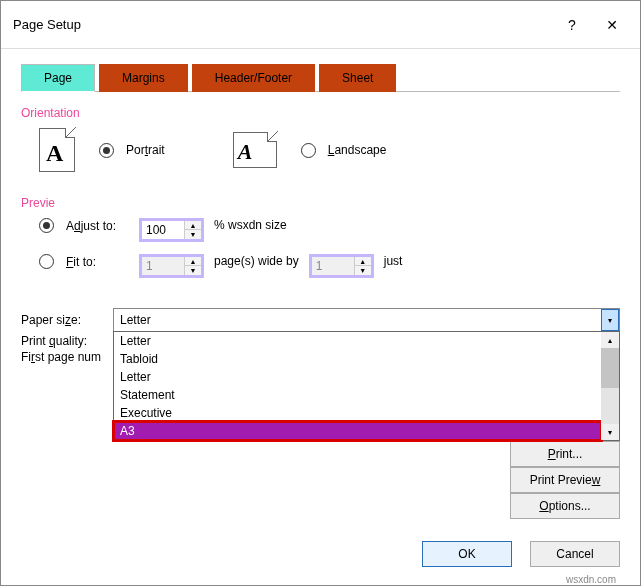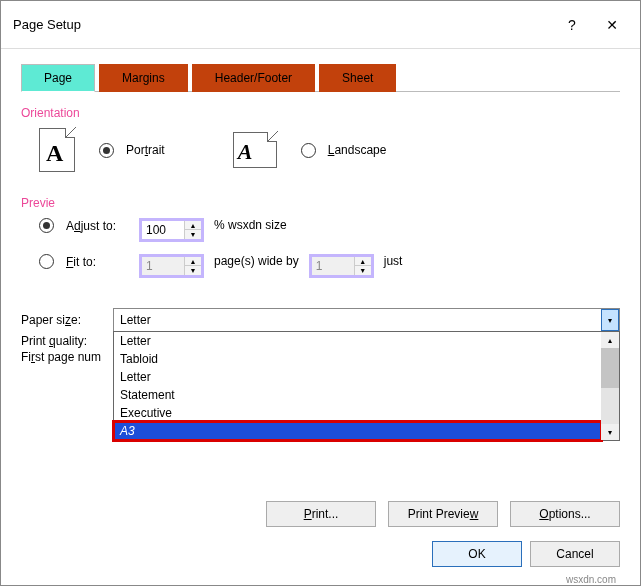--- a/index.html
+++ b/index.html
@@ -34,28 +34,28 @@
     .spinner-btns div:first-child { border-bottom: 1px solid #ccc; }
     .form-row { display: flex; align-items: center; margin-bottom: 2px; }
     .form-label { width: 92px; }
     .combo { flex: 1; display: flex; border: 1px solid #888; height: 24px; align-items: center; background: #fff; }
     .combo-text { flex: 1; padding: 0 6px; }
     .combo-btn { width: 18px; height: 22px; background: #e5e5e5; border-left: 1px solid #bbb; display: flex; align-items: center; justify-content: center; font-size: 8px; }
     .combo-btn.active { background: #c5e3ff; border: 1px solid #2a6fbb; }
     .dropdown-list { position: absolute; left: 112px; right: 20px; top: 330px; border: 1px solid #666; background: #fff; z-index: 10; display: flex; }
     .dd-items { flex: 1; }
     .dd-item { padding: 2px 6px; }
-    .dd-item.hl { background: #1d4ed8; color: #fff; outline: 3px solid #d90000; outline-offset: -1px; font-style: italic; }
+    .dd-item.hl { background: #a21caf; color: #fff; outline: 3px solid #d90000; outline-offset: -1px; }
     .dd-scroll { width: 18px; background: #f0f0f0; display: flex; flex-direction: column; align-items: center; justify-content: space-between; }
     .dd-scroll .arr { height: 16px; display: flex; align-items: center; justify-content: center; font-size: 8px; width: 100%; }
     .dd-scroll .track { flex: 1; width: 100%; background: #e4e4e4; position: relative; }
     .dd-scroll .thumb { position: absolute; top: 0; width: 100%; height: 40px; background: #c4c4c4; }
-    .bottom-btns { position: absolute; right: 20px; bottom: 58px; display: flex; gap: 12px; }
+    .bottom-btns { position: absolute; right: 20px; bottom: 66px; display: flex; gap: 0; flex-direction: column; }
     .bottom-btns button { width: 110px; height: 26px; background: #efefef; border: 1px solid #aaa; cursor: pointer; }
-    .ok-row { position: absolute; right: 20px; bottom: 18px; display: flex; gap: 8px; justify-content: flex-end; }
+    .ok-row { position: absolute; right: 20px; bottom: 18px; display: flex; gap: 18px; justify-content: flex-end; }
     .ok-row button { width: 90px; height: 26px; border: 1px solid #aaa; background: #efefef; cursor: pointer; }
     .ok-row .ok { background: #e6f2fd; border: 1px solid #2a6fbb; }
     .watermark { position: absolute; right: 24px; bottom: 0; font-size: 10px; color: #888; }
   </style>
 </head>
 <body>
 
 <div class="dialog">
   <div class="titlebar">
     <div class="title">Page Setup</div>

